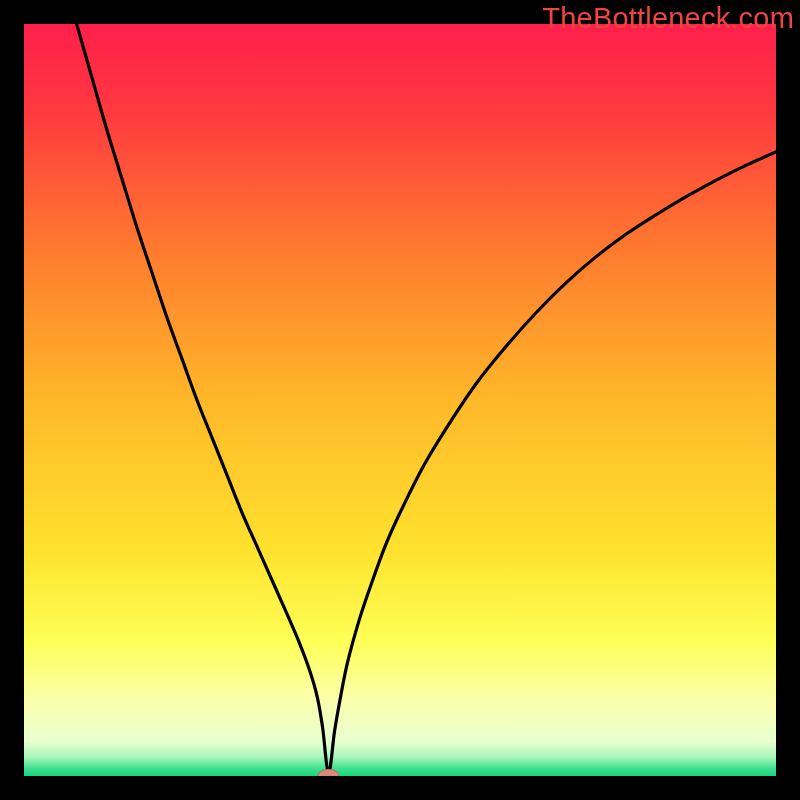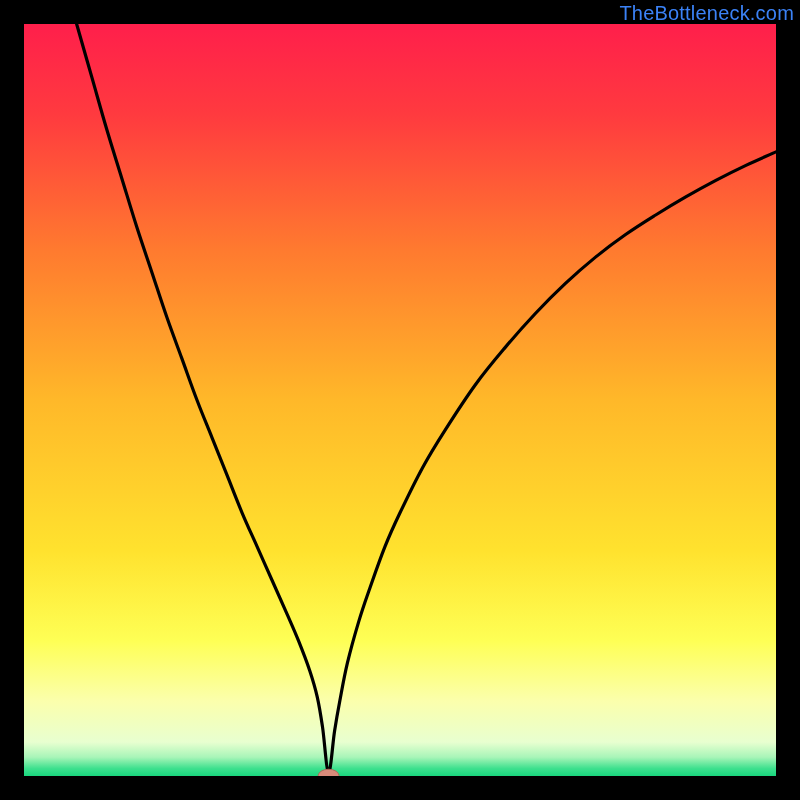--- a/index.html
+++ b/index.html
@@ -22,22 +22,22 @@
     left: 24px;
     top: 24px;
     width: 752px;
     height: 752px;
     overflow: hidden;
   }
   .watermark {
     position: absolute;
     top: 2px;
     right: 6px;
-    color: #3b82f6;
-    font-size: 20px;
+    color: #ef4444;
+    font-size: 29px;
     font-weight: 500;
     letter-spacing: 0.2px;
     user-select: none;
   }
   svg {
     position: absolute;
     inset: 0;
   }
 </style>
 </head>

